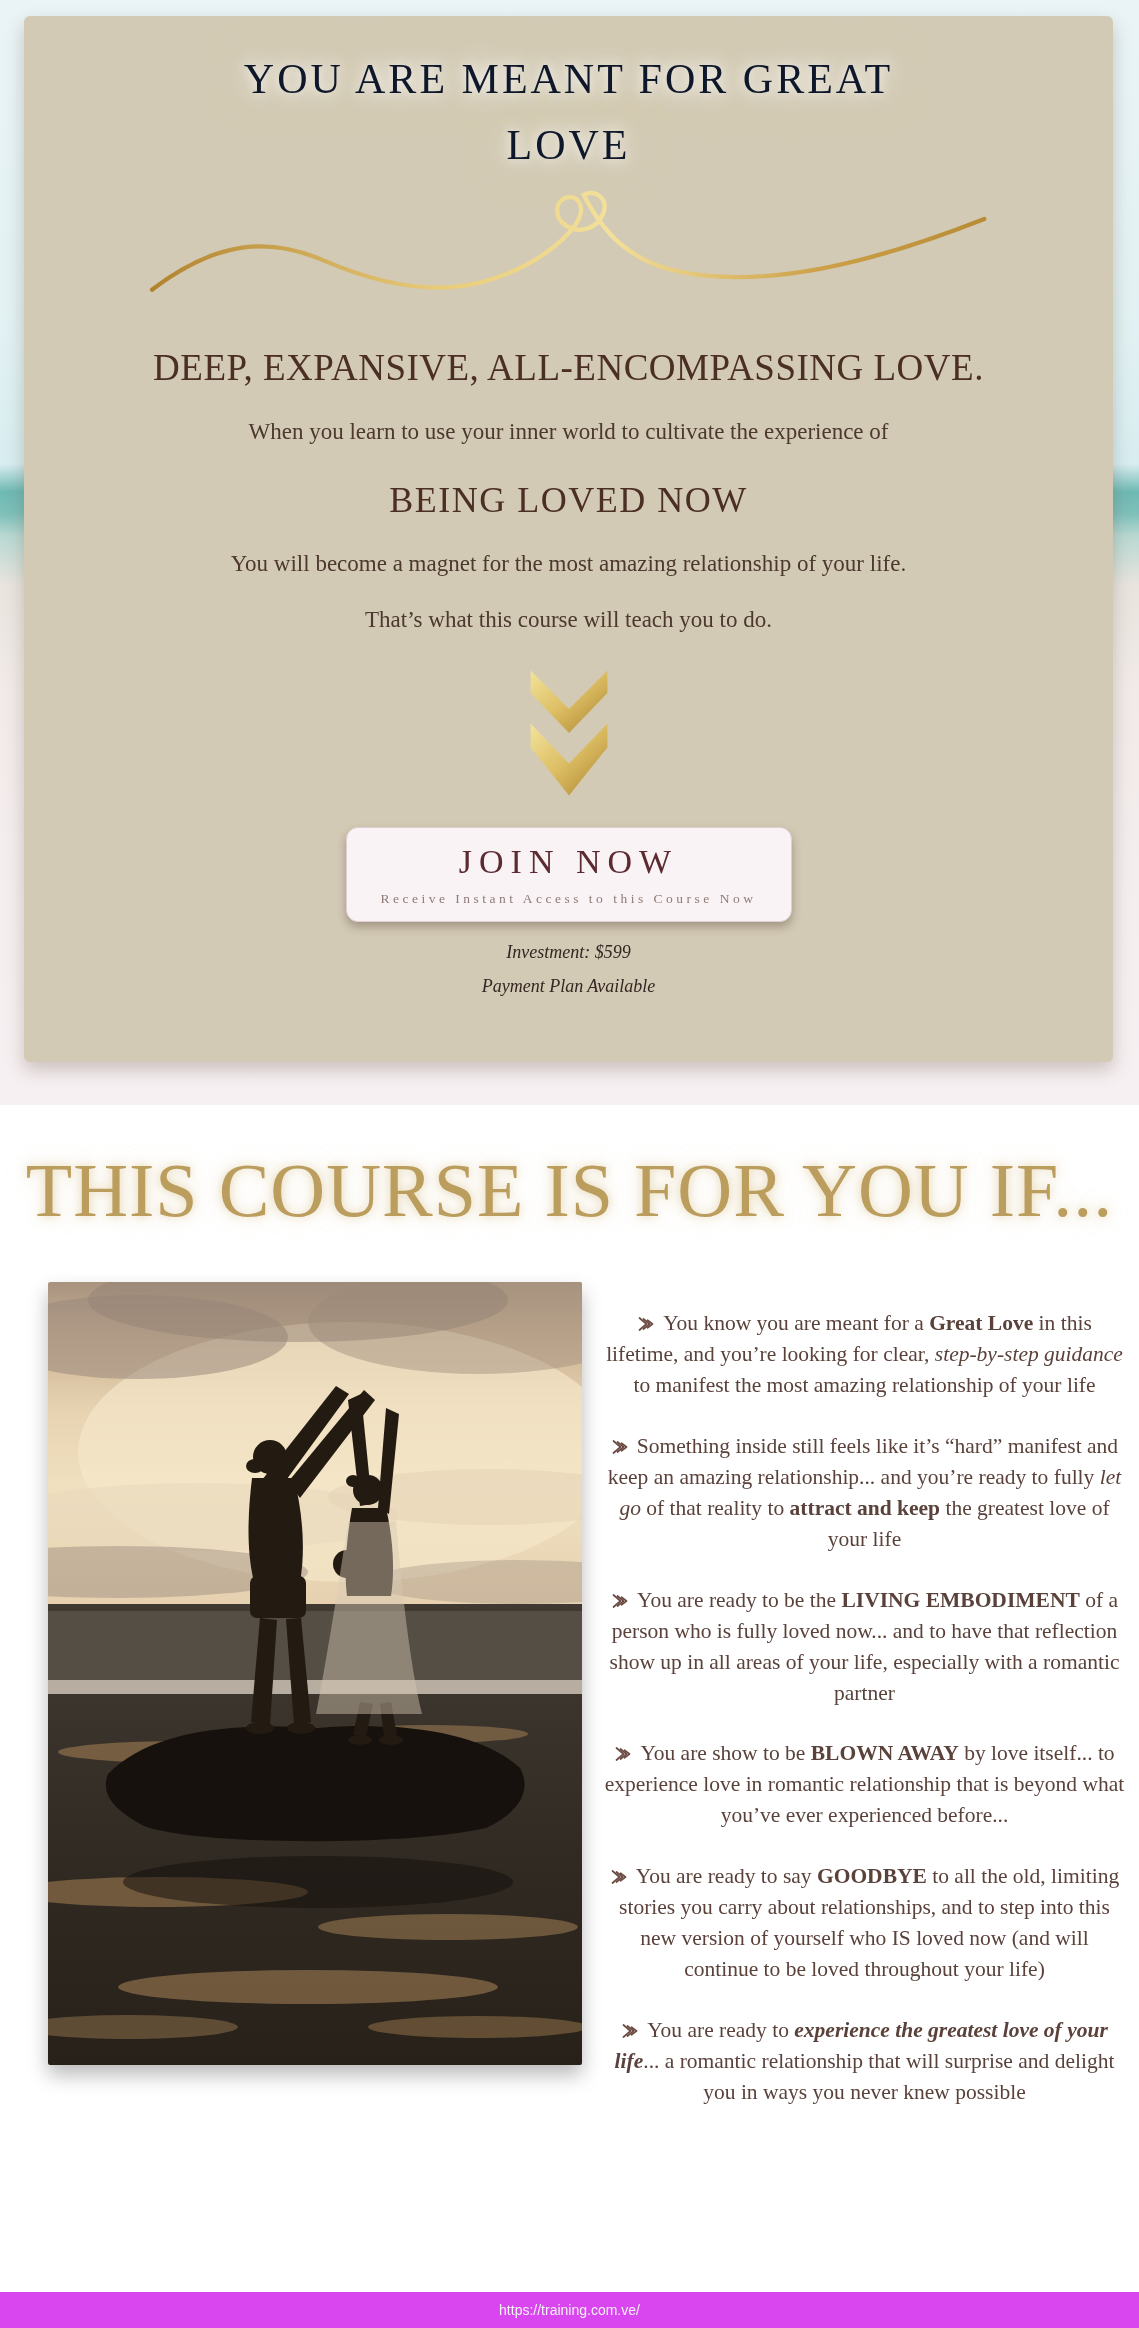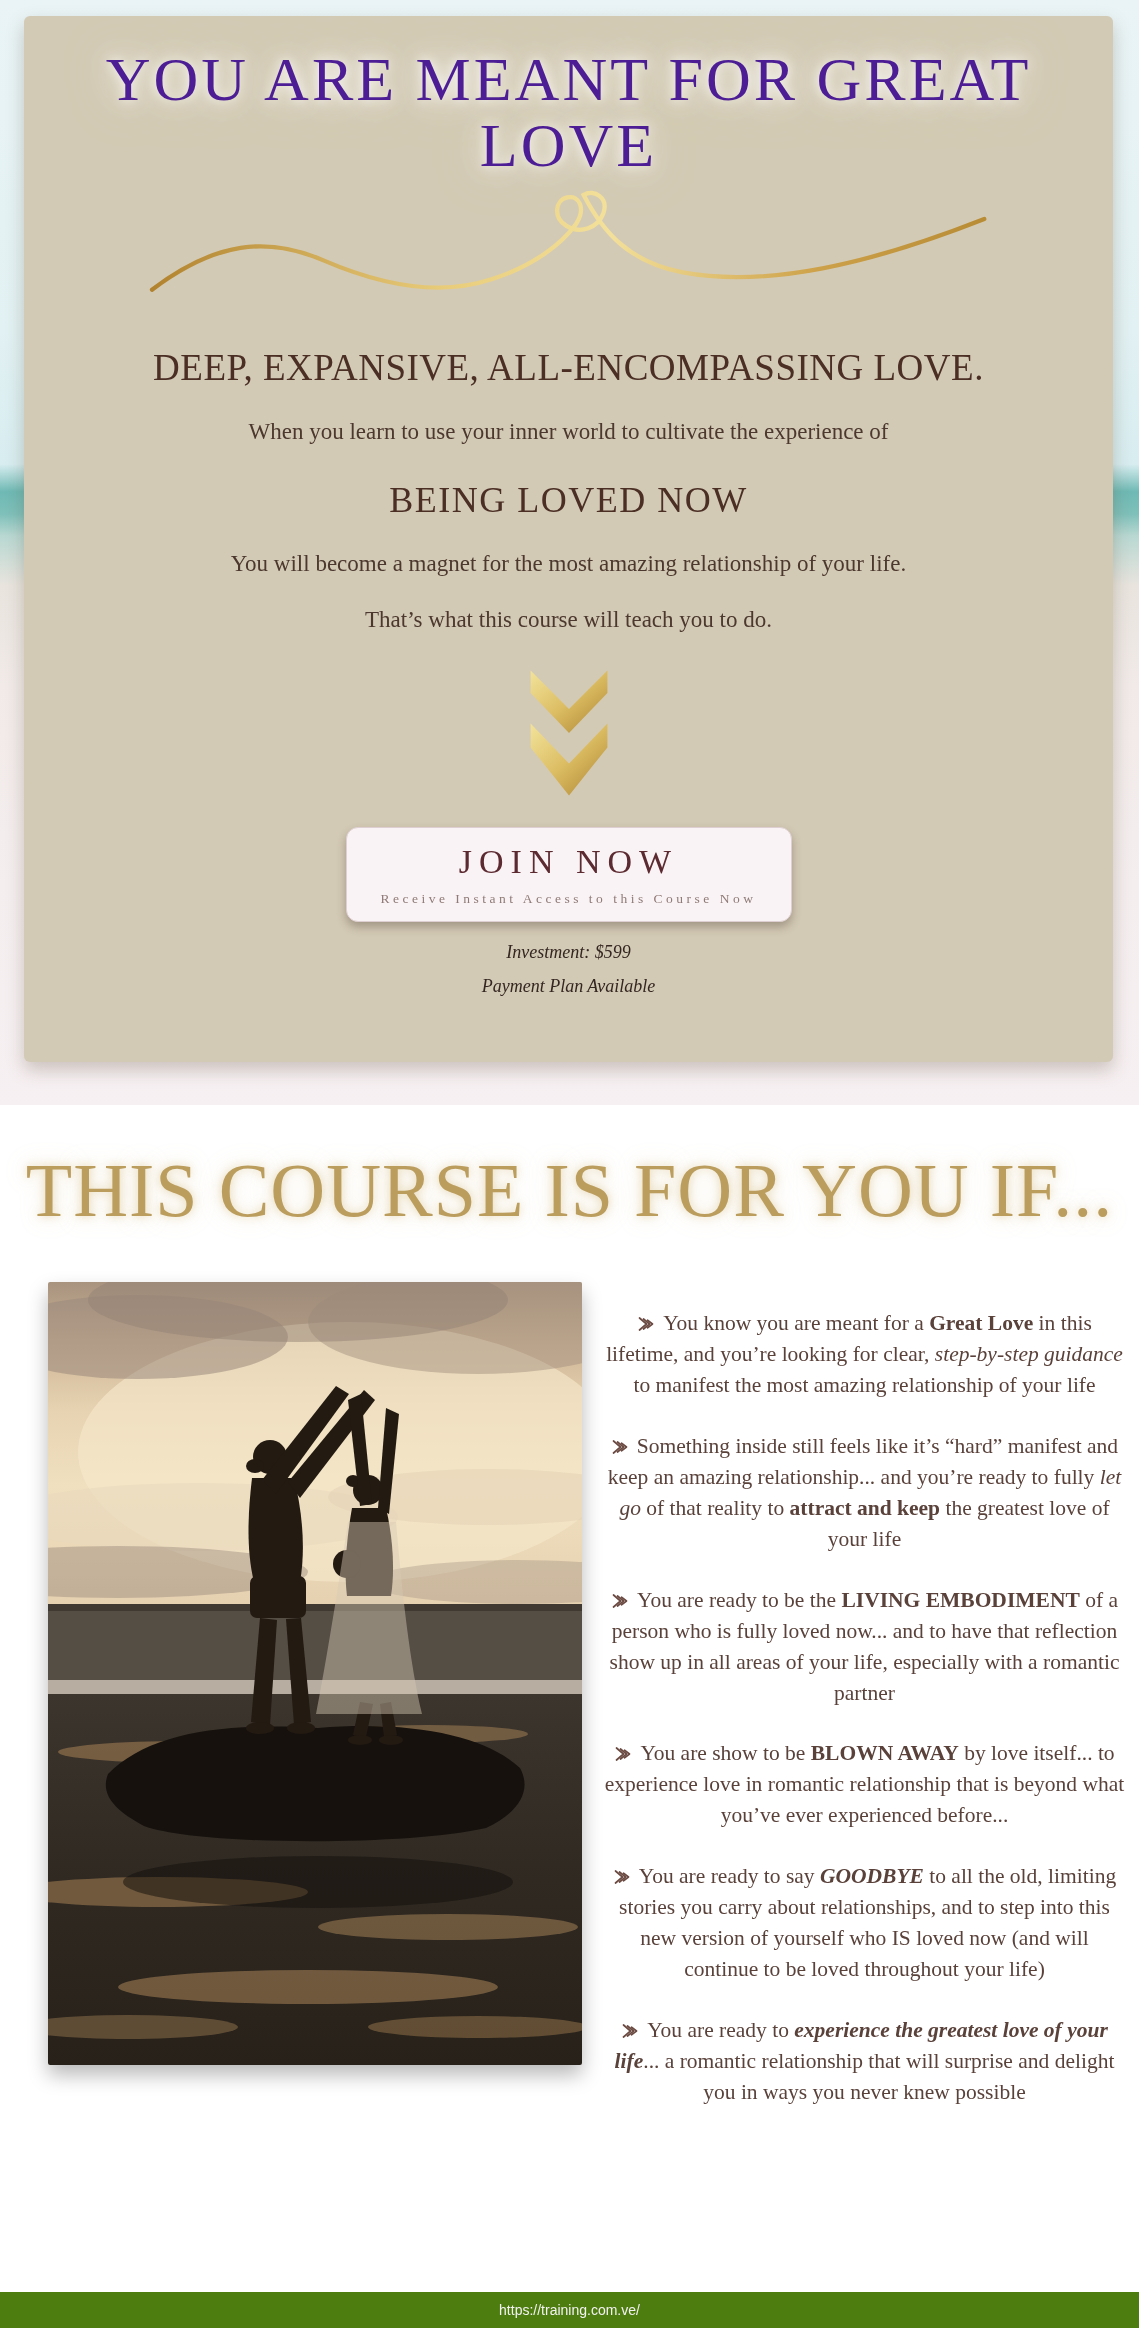--- a/index.html
+++ b/index.html
@@ -8,22 +8,22 @@
   
   .hero-bg{position:absolute;left:0;top:0;width:1139px;height:1105px;
     background:linear-gradient(180deg,
       #eaf4f6 0%, #e2f1f3 30%, #d8edf0 42%,
       #6fb9b4 44.5%, #7fc0ba 46.5%, #b9d8d2 48.5%,
       #e9e4de 53%, #f1eae8 62%, #f5eeef 80%, #f7f0f2 100%);}
   
   .hero-card{position:absolute;left:24px;top:16px;width:1089px;height:1046px;
     background:#d3cab5;border-radius:6px;text-align:center;
     box-shadow:0 8px 18px rgba(90,75,55,.28);}
-  .hero-title{margin:30px auto 0;font-size:62px;line-height:66px;font-weight:normal;
-    letter-spacing:3px;color:#4c1d95;
+  .hero-title{margin:30px auto 0;font-size:42px;line-height:66px;font-weight:normal;
+    letter-spacing:3px;color:#0f172a;
     text-shadow:0 0 12px rgba(255,255,255,.95),0 0 28px rgba(255,255,255,.75),0 0 46px rgba(255,255,250,.5);}
   .swirl{margin:10px auto 0;width:980px;height:112px;}
   .hero-sub{margin:46px auto 0;font-size:37px;font-weight:normal;letter-spacing:.5px;color:#4b2f25;}
   .lead{margin:30px auto 0;font-size:23px;color:#4c382e;max-width:860px;}
   .hero-highlight{margin:34px auto 0;font-size:36px;font-weight:normal;letter-spacing:1.5px;color:#4b2f25;}
   .chevrons{margin:30px auto 0;width:96px;height:140px;}
   .join-btn{display:block;margin:24px auto 0;width:446px;padding:15px 0 14px;
     background:#faf3f5;border:1px solid #ded0d2;border-radius:12px;cursor:pointer;
     box-shadow:0 5px 10px rgba(60,40,30,.32);font-family:inherit;}
   .join-label{display:block;font-size:34px;letter-spacing:7px;color:#5c2b31;}
@@ -37,21 +37,21 @@
     text-shadow:0 0 10px rgba(214,186,126,.55),0 0 22px rgba(222,198,142,.35);}
   .cols{display:flex;margin-top:48px;padding-left:17px;margin-left:31px;}
   .photo{width:534px;height:783px;flex:0 0 534px;border-radius:2px;overflow:hidden;
     box-shadow:0 10px 20px rgba(0,0,0,.28);}
   .bullets{flex:1;padding:26px 14px 0 22px;text-align:center;
     font-size:21.5px;line-height:1.44;color:#5a423b;}
   .bullet{margin:0 0 30px 0;}
   .b-icon{width:19px;height:16px;vertical-align:-2px;margin-right:7px;}
   .b-icon path{fill:none;stroke:#6b4a42;stroke-width:1.7;stroke-linecap:round;stroke-linejoin:round;}
   
-  .statusbar{position:absolute;left:0;top:2292px;width:1139px;height:36px;background:#4d7c0f;
+  .statusbar{position:absolute;left:0;top:2292px;width:1139px;height:36px;background:#d946ef;
     display:flex;align-items:center;justify-content:center;
     font-family:"Liberation Sans","DejaVu Sans",sans-serif;font-size:14px;color:#f2f2f2;}
 </style>
 </head>
 <body>
 
 <div class="page">
   <div class="hero-bg"></div>
 
   <section class="hero-card">
@@ -191,21 +191,21 @@
             </svg><span class="b-text"><span>You are ready to be the </span><span style="font-weight: bold;">LIVING EMBODIMENT</span><span> of a person who is fully loved now... and to have that reflection show up in all areas of your life, especially with a romantic partner</span></span></p>
           <p class="bullet"><svg class="b-icon" viewBox="0 0 18 16" aria-hidden="true">
               <path d="M2,2 L9,8 L2,14"></path>
               <path d="M6,3 L12,8 L6,13"></path>
               <path d="M10,4.2 L15,8 L10,11.8"></path>
             </svg><span class="b-text"><span>You are show to be </span><span style="font-weight: bold;">BLOWN AWAY</span><span> by love itself... to experience love in romantic relationship that is beyond what you’ve ever experienced before...</span></span></p>
           <p class="bullet"><svg class="b-icon" viewBox="0 0 18 16" aria-hidden="true">
               <path d="M2,2 L9,8 L2,14"></path>
               <path d="M6,3 L12,8 L6,13"></path>
               <path d="M10,4.2 L15,8 L10,11.8"></path>
-            </svg><span class="b-text"><span>You are ready to say </span><span style="font-weight: bold; font-style: italic;">GOODBYE</span><span> to all the old, limiting stories you carry about relationships, and to step into this new version of yourself who IS loved now (and will continue to be loved throughout your life)</span></span></p>
+            </svg><span class="b-text"><span>You are ready to say </span><span style="font-weight: bold;">GOODBYE</span><span> to all the old, limiting stories you carry about relationships, and to step into this new version of yourself who IS loved now (and will continue to be loved throughout your life)</span></span></p>
           <p class="bullet"><svg class="b-icon" viewBox="0 0 18 16" aria-hidden="true">
               <path d="M2,2 L9,8 L2,14"></path>
               <path d="M6,3 L12,8 L6,13"></path>
               <path d="M10,4.2 L15,8 L10,11.8"></path>
             </svg><span class="b-text"><span>You are ready to </span><span style="font-weight: bold; font-style: italic;">experience the greatest love of your life</span><span>... a romantic relationship that will surprise and delight you in ways you never knew possible</span></span></p>
         </div>
     </div>
   </section>
 
   <div class="statusbar">

